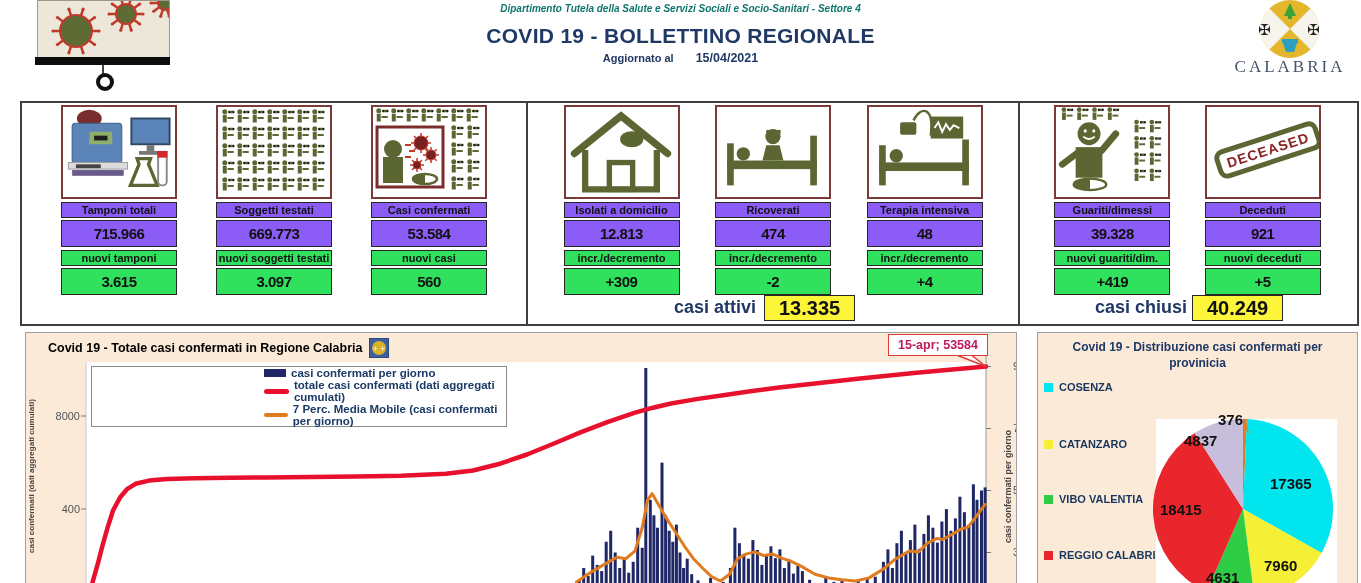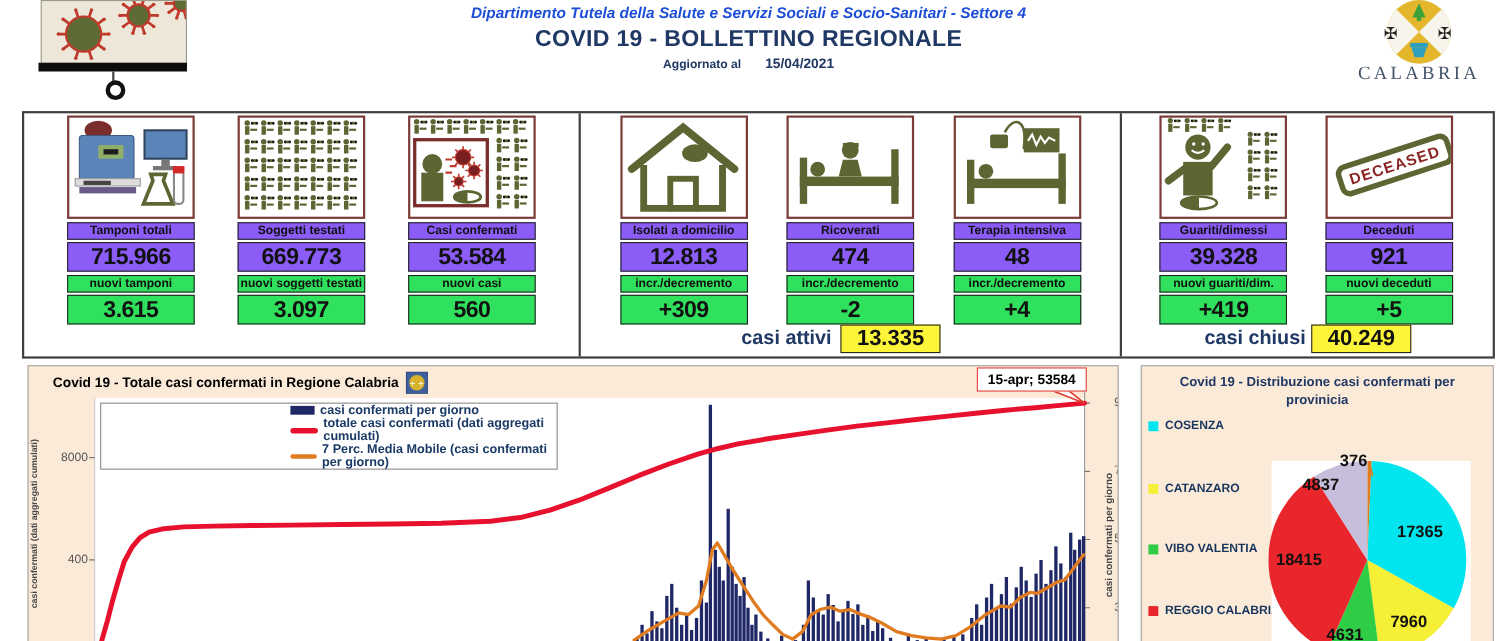--- a/index.html
+++ b/index.html
@@ -1,21 +1,21 @@
 <!DOCTYPE html>
 <html><head>
 <meta charset="utf-8">
 <style>
   html,body{margin:0;padding:0;background:#fff;}
   #page{position:relative;width:1361px;height:583px;background:#ffffff;overflow:hidden;
         font-family:"Liberation Sans","DejaVu Sans",sans-serif;color:#111;}
   .abs{position:absolute;}
   
-  .dept-line{left:0;top:3px;width:100%;text-align:center;font-size:14px;font-weight:bold;
-             font-style:italic;color:#1d4ed8;}
+  .dept-line{left:0;top:3px;width:100%;text-align:center;font-size:10px;font-weight:bold;
+             font-style:italic;color:#0f766e;}
   .main-title{left:0;top:24px;width:100%;text-align:center;font-size:21px;font-weight:bold;color:#1f3864;letter-spacing:.3px;}
   .updated-row{left:0;top:51px;width:100%;display:flex;justify-content:center;gap:22px;align-items:baseline;}
   .updated-label{font-size:11px;font-weight:bold;color:#1f3864;}
   .updated-date{font-size:12.5px;font-weight:bold;color:#1f3864;}
   
   .proj{left:37px;top:0;width:133px;height:86px;}
   .proj-screen{position:absolute;left:0;top:0;width:131px;height:58px;background:#ece7d9;border:1px solid #9a9a8a;}
   .proj-bar{position:absolute;left:-2px;top:57px;width:135px;height:8px;background:#0d0d0d;}
   .proj-cord{position:absolute;left:65px;top:65px;width:2px;height:9px;background:#444;}
   .proj-ring{position:absolute;left:59px;top:73px;width:10px;height:10px;border:4px solid #111;border-radius:50%;}
@@ -26,21 +26,21 @@
   
   .stats-box{left:20px;top:101px;width:1335px;height:221px;border:2px solid #3f3f3f;display:flex;}
   .stat-group{position:relative;height:100%;box-sizing:border-box;}
   .stat-group + .stat-group{border-left:2px solid #3f3f3f;}
   .g1{width:504px;} .g2{width:492px;} .g3{width:337px;}
   .cards-row{display:flex;justify-content:space-evenly;padding-top:2px;}
   .card{width:116px;}
   .icon-box{height:90px;border:2px solid #7b3b39;background:#fff;position:relative;overflow:hidden;}
   .strip{box-sizing:border-box;border:1px solid #262626;text-align:center;overflow:hidden;}
   .s-label{margin-top:3px;height:16px;font-size:11px;font-weight:bold;line-height:14px;}
-  .s-value{margin-top:2px;height:27px;font-size:21px;font-weight:bold;line-height:25px;letter-spacing:-.5px;}
+  .s-value{margin-top:2px;height:27px;font-size:15px;font-weight:bold;line-height:25px;letter-spacing:-.5px;}
   .yellow{background:#8b5cf6;} .green{background:#2fe15d;}
   .group-footer{position:absolute;bottom:3px;left:0;width:100%;height:26px;}
   .gf-label{position:absolute;top:2px;font-size:18px;font-weight:bold;color:#1f3864;}
   .gf-value{position:absolute;top:0;height:24px;background:#fdf53a;border:1.5px solid #262626;
             font-size:20px;font-weight:bold;line-height:24px;padding:0 14px;}
   .stamp{position:absolute;left:7px;top:28px;transform:rotate(-18deg);border:5px solid #5c6633;border-radius:9px;
          padding:2px 6px;color:#8b2424;font-weight:bold;font-size:14px;letter-spacing:1px;background:#fff;}
   
   .chart-card{left:25px;top:332px;width:990px;height:251px;background:#fcead9;border:1px solid #a0a0a0;overflow:hidden;}
   .chart-title-row{position:absolute;left:22px;top:5px;display:flex;align-items:center;gap:7px;}
@@ -52,21 +52,21 @@
   .sw-bar{width:22px;height:8px;background:#1f2766;}
   .sw-red{width:30px;height:5px;border-radius:3px;background:#e8112d;}
   .sw-orange{width:30px;height:4px;border-radius:2px;background:#e07b20;}
   .tickL{position:absolute;width:40px;text-align:right;font-size:11px;color:#555;left:14px;}
   .tickR{position:absolute;width:34px;text-align:left;font-size:11px;color:#555;left:963px;padding-left:24px;}
   .yaxis-title-left{position:absolute;left:1px;top:36px;height:215px;writing-mode:vertical-rl;transform:rotate(180deg);
                     font-size:8px;font-weight:bold;color:#444;text-align:center;}
   .yaxis-title-right{position:absolute;left:977px;top:55px;height:196px;writing-mode:vertical-rl;transform:rotate(180deg);
                      font-size:9px;font-weight:bold;color:#444;text-align:center;}
   .annotation{position:absolute;left:862px;top:1px;width:98px;height:20px;background:#fff;border:1.5px solid #e03c31;
-              color:#000000;font-size:12.5px;font-weight:bold;display:flex;align-items:center;justify-content:center;}
+              color:#be185d;font-size:12.5px;font-weight:bold;display:flex;align-items:center;justify-content:center;}
   
   .pie-card{left:1037px;top:332px;width:319px;height:251px;background:#fcead9;border:1px solid #a0a0a0;overflow:hidden;}
   .pie-title{position:absolute;left:0;top:7px;width:100%;text-align:center;font-size:12px;font-weight:bold;
              color:#1f3864;line-height:1.3;}
   .pie-legend-item{position:absolute;left:6px;display:flex;align-items:center;gap:6px;}
   .pie-sw{width:9px;height:9px;}
   .pie-legend-text{font-size:11px;font-weight:bold;color:#17365d;}
   .pie-white{position:absolute;left:118px;top:86px;width:181px;height:165px;background:#fff;}
   .pie-label{position:absolute;font-size:15px;font-weight:bold;color:#111;}
 </style>

